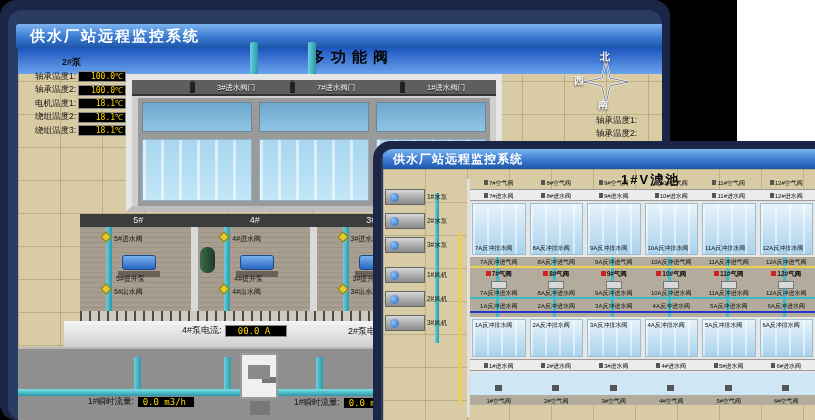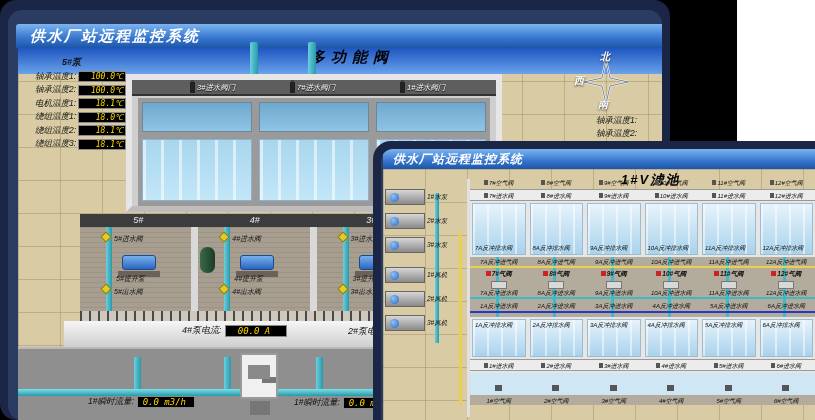--- a/index.html
+++ b/index.html
@@ -1,19 +1,19 @@
 <!DOCTYPE html>
 <html><head>
 <meta charset="utf-8">
 <style>
   * { margin:0; padding:0; box-sizing:border-box; }
   html,body { width:815px; height:420px; overflow:hidden; background:#000;
     font-family:"Liberation Sans","DejaVu Sans",sans-serif; }
   .abs { position:absolute; }
-  #stage { position:relative; width:815px; height:420px;font-style:italic; }
+  #stage { position:relative; width:815px; height:420px; }
 
   
   #page-white-corner { left:737px; top:0; width:78px; height:148px; background:#fff; }
 
   
   .screen-outer { background:#1b2545; }
   #back-outer  { left:0; top:0; width:670px; height:420px; border-radius:16px; z-index:1; }
   #front-outer { left:373px; top:141px; width:442px; height:279px; border-radius:18px 0 0 0; z-index:10; }
   .screen-inner { background:#2b3c63; overflow:hidden; }
   #back-inner  { left:8px; top:10px; width:654px; height:410px; border-radius:14px; }
@@ -52,21 +52,21 @@
   .metric-row .m-box { width:48px; height:11px; font-size:8px; line-height:9px; padding-right:2px; margin-left:2px; }
 
   #right-cut-labels { left:578px; top:66px; font-size:8.5px; color:#151515; line-height:13px; }
 
   
   #pool { left:108px; top:26px; width:376px; height:138px; background:#cfcfcf;
     border:6px solid #e6e6e6; border-bottom-color:#bdbdbd; }
   #pool-walkway { left:0; top:0; right:0; height:16px; background:#5e5e5e; border-bottom:2px solid #333; }
   .gate-valve { position:absolute; display:flex; align-items:center; }
   .gate-valve .gv-icon { width:5px; height:11px; background:#222; margin-right:2px; box-shadow:0 -3px 0 -1px #444; }
-  .gate-valve .gv-label { font-size:7.5px; color:#fff; text-shadow:0 1px 1px #000; white-space:nowrap; }
+  .gate-valve .gv-label { font-size:7.5px; color:#fff; text-shadow:0 1px 1px #000; white-space:nowrap;margin-left:20px; }
   #pool-water { left:6px; top:18px; width:352px; height:108px; background:#9a9a9a;
     display:grid; grid-template-rows:30px 62px; grid-template-columns:1fr 1fr 1fr; gap:7px; padding:4px; }
   .pc-top { background:linear-gradient(#6fa8ce,#8fc4e4); border:1px solid #6a889a; }
   .pc-bot { background:linear-gradient(#a8d6ee,#c3e6f8);
     background-image:repeating-linear-gradient(90deg,rgba(255,255,255,.55) 0 3px,transparent 3px 18px),linear-gradient(#a8d6ee,#c3e6f8);
     border:1px solid #8fb2c6; }
   .post { width:8px; height:34px; background:linear-gradient(90deg,#6ad0e0,#2a98a8); border-radius:2px; }
 
   
   #bay-header { left:62px; top:166px; width:466px; height:13px; background:#3c3c3c; display:flex; }
@@ -159,43 +159,39 @@
           <span class="w">西</span>
           <span class="s">南</span>
         </div>
 
         <div id="right-cut-labels" class="abs">
 
         <div>轴承温度1:</div>
             <div>轴承温度2:</div>
           </div>
 
-        <div id="pump-group-label" class="abs">5#泵</div>
+        <div id="pump-group-label" class="abs">2#泵</div>
         <div id="metrics" class="abs">
 
             <div class="metric-row">
               <div class="m-label">轴承温度1:</div>
               <div class="m-box lcd">100.0℃</div>
             </div>
 
             <div class="metric-row">
               <div class="m-label">轴承温度2:</div>
               <div class="m-box lcd">100.0℃</div>
             </div>
 
             <div class="metric-row">
               <div class="m-label">电机温度1:</div>
               <div class="m-box lcd">18.1℃</div>
             </div>
 
 
-            <div class="metric-row">
-              <div class="m-label">绕组温度1:</div>
-              <div class="m-box lcd">18.0℃</div>
-            </div>
 
             <div class="metric-row">
               <div class="m-label">绕组温度2:</div>
               <div class="m-box lcd">18.1℃</div>
             </div>
 
             <div class="metric-row">
               <div class="m-label">绕组温度3:</div>
               <div class="m-box lcd">18.1℃</div>
             </div>

